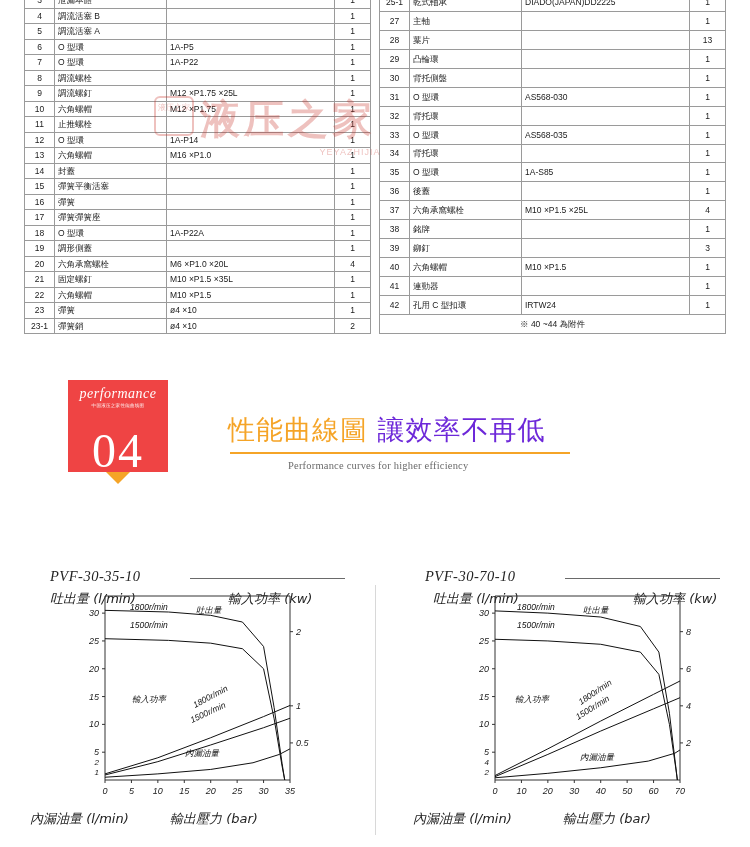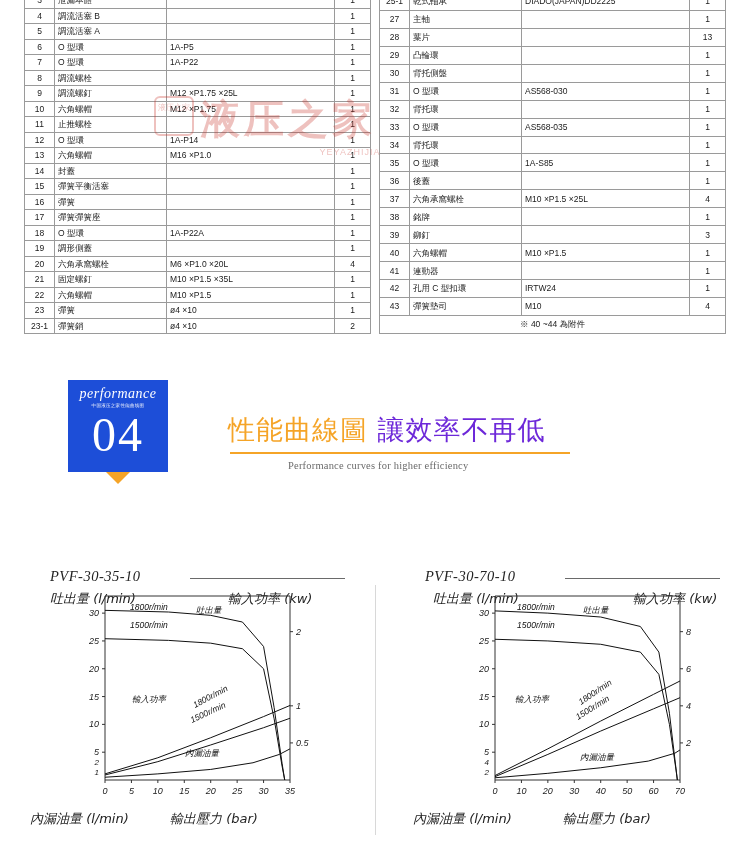--- a/index.html
+++ b/index.html
@@ -75,21 +75,21 @@
   .sec {
     position:absolute;
     left:0; top:368px;
     width:750px;
     height:150px;
   }
   .badge {
     position:absolute;
     left:68px; top:12px;
     width:100px; height:92px;
-    background:#1d4ed8;
+    background:#ef4444;
     text-align:center;
     color:#fff;
   }
   .badge:after {
     content:"";
     position:absolute;
     left:38px; bottom:-12px;
     width:0;height:0;
     border-left:12px solid transparent;
     border-right:12px solid transparent;
@@ -105,21 +105,21 @@
   .badge .perf-cn {
     font-size:4.5px;
     letter-spacing:.3px;
     margin-top:1px;
     opacity:.95;
   }
   .badge .num {
     font-family:"Liberation Serif", serif;
     font-size:48px;
     line-height:46px;
-    margin-top:4px;
+    margin-top:20px;
     letter-spacing:2px;
   }
   .sec-title {
     position:absolute;
     left:228px; top:44px;
     font-size:27px;
     color:#f5a427;
     letter-spacing:1px;
     font-family:"DejaVu Sans", sans-serif;
   }
@@ -410,26 +410,20 @@
           <td class="c-no">41</td>
           <td class="c-name">連動器</td>
           <td class="c-spec"></td>
           <td class="c-qty">1</td>
         </tr>
         <tr>
           <td class="c-no">42</td>
           <td class="c-name">孔用 C 型扣環</td>
           <td class="c-spec">IRTW24</td>
           <td class="c-qty">1</td>
-        </tr>
-        <tr>
-          <td class="c-no">43</td>
-          <td class="c-name">彈簧墊司</td>
-          <td class="c-spec">M10</td>
-          <td class="c-qty">4</td>
         </tr>
         <tr class="note-row">
           <td colspan="4">※ 40 ~44 為附件</td>
         </tr>
       </tbody>
   </table>
 </div>
 
 <div class="wm-table">
   <div class="wm-seal">液压之家</div>

